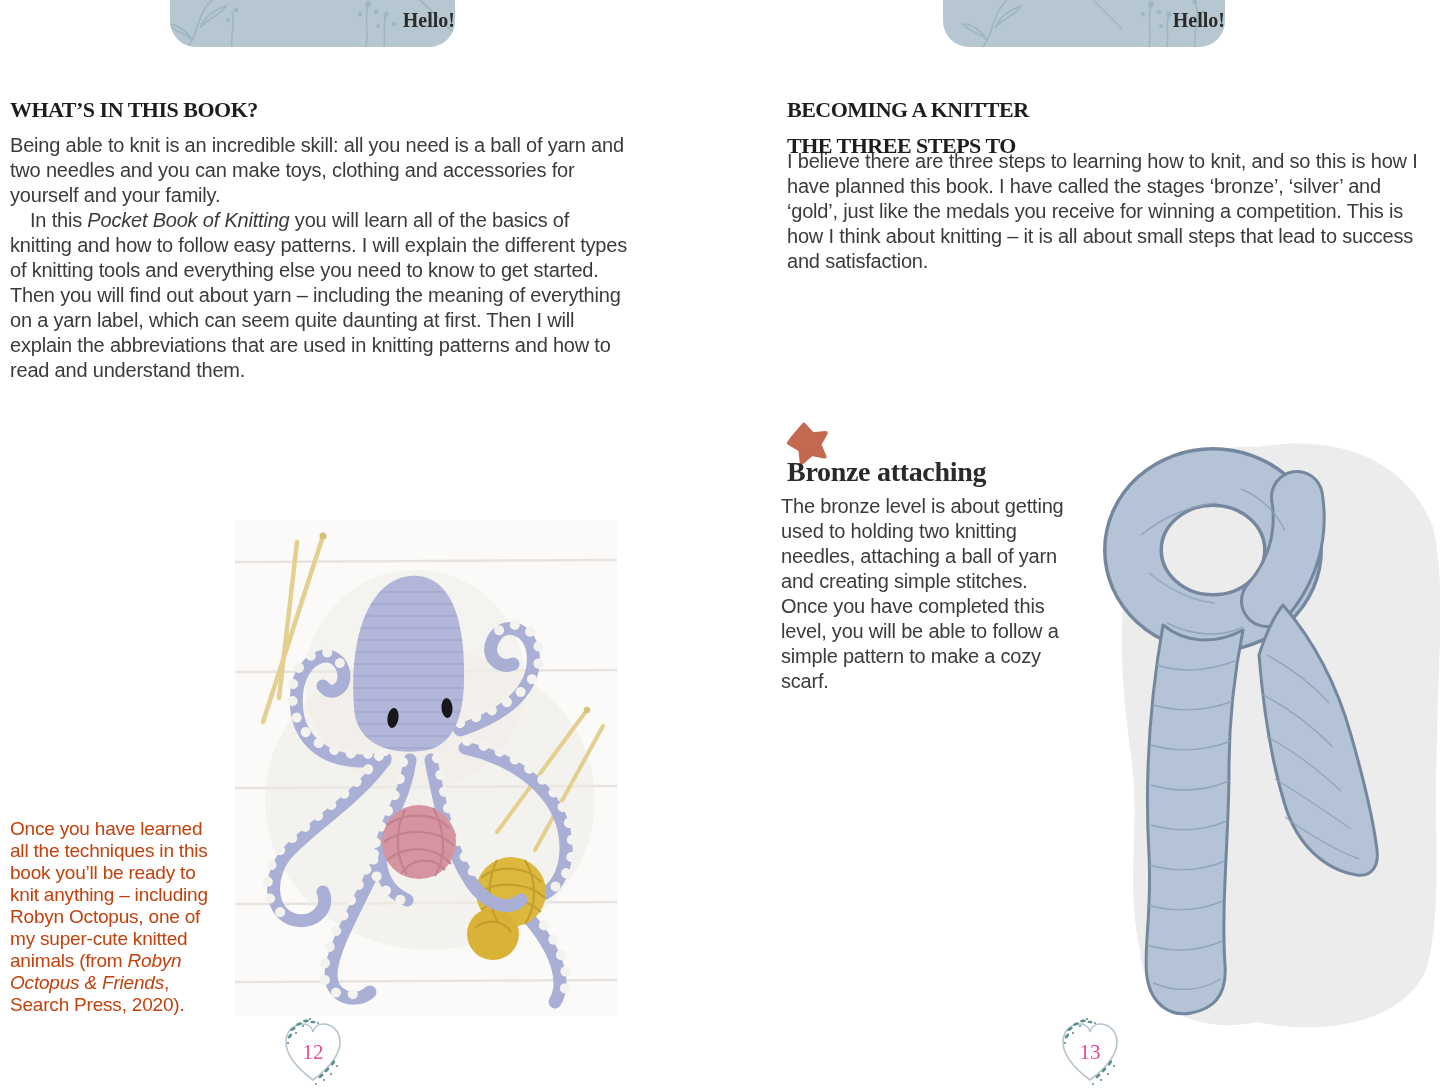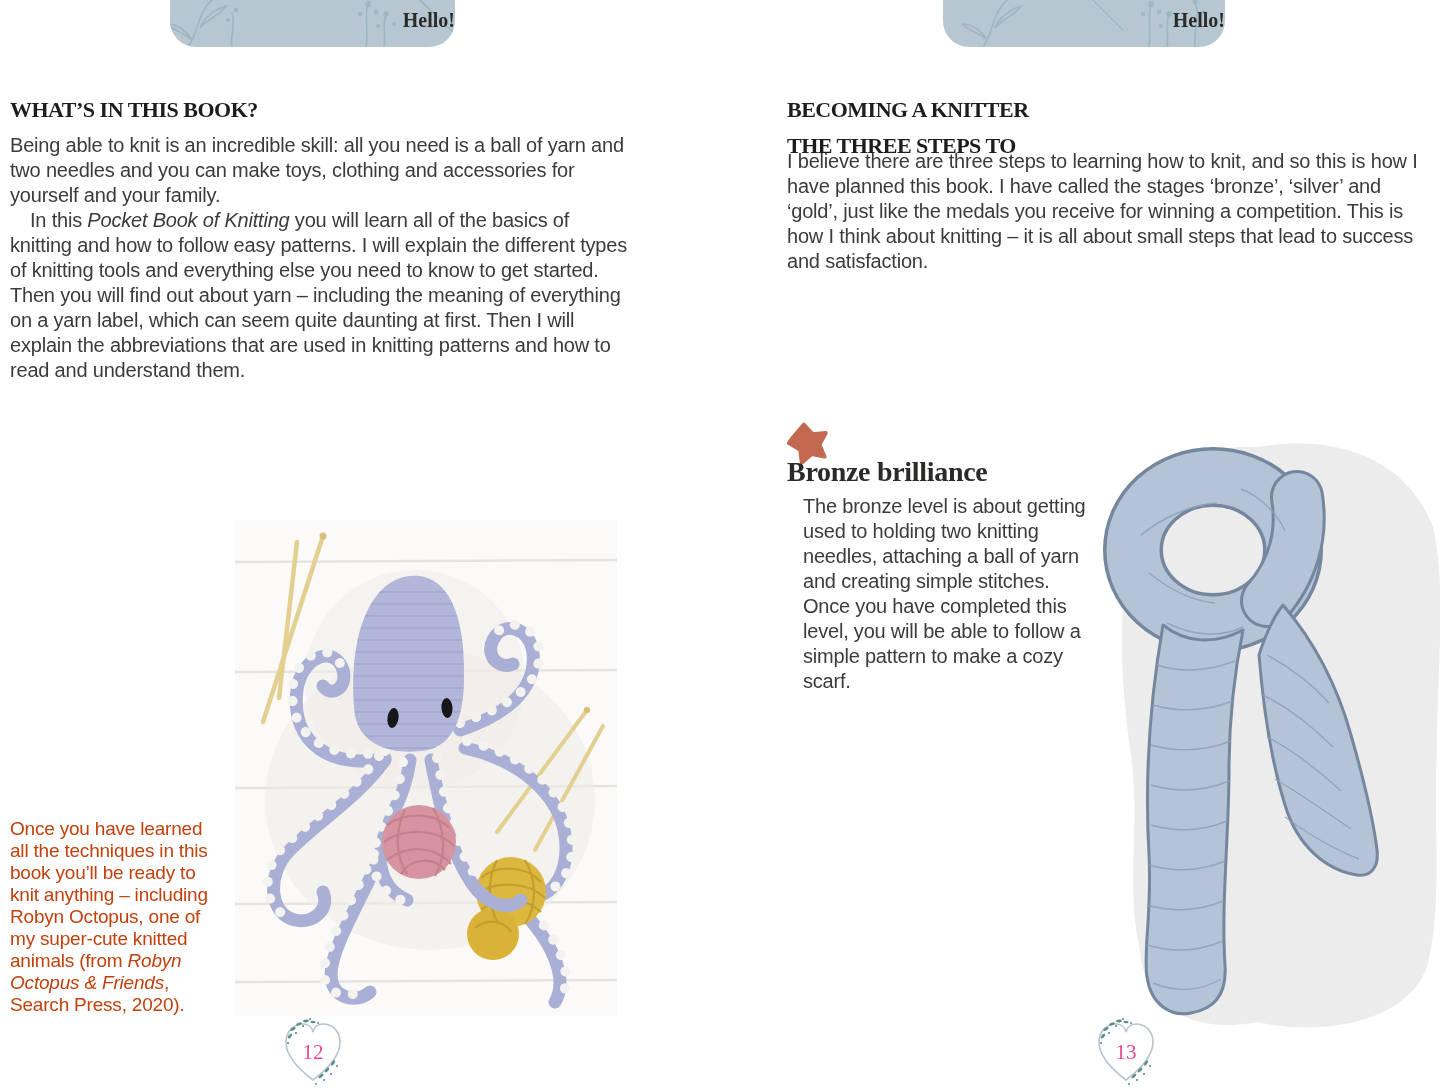--- a/index.html
+++ b/index.html
@@ -39,21 +39,21 @@
   }
   .caption p{margin:0;}
   i{}
   
   .photo{position:absolute;left:235px;top:520px;width:382px;height:496px;}
   .scarf{position:absolute;left:1045px;top:405px;width:395px;height:640px;}
   .star{position:absolute;left:787px;top:422px;width:44px;height:42px;}
   
   .heart{position:absolute;width:68px;height:74px;}
   .heart-12{left:279px;top:1016px;}
-  .heart-13{left:1092px;top:1016px;}
+  .heart-13{left:1056px;top:1016px;}
   .heart .num{
     position:absolute;left:0;top:24px;width:100%;text-align:center;
     font-family:"Liberation Serif",serif;font-weight:normal;font-size:21px;color:#ec4899;
   }
 </style>
 </head>
 <body>
 
 <div class="spread">
 
@@ -237,23 +237,23 @@
   </h1>
 
   <div class="bodytext" style="left:787px;top:149px;width:632px;">
     <p>I believe there are three steps to learning how to knit, and so this is how I have planned this book. I have called the stages ‘bronze’, ‘silver’ and ‘gold’, just like the medals you receive for winning a competition. This is how I think about knitting – it is all about small steps that lead to success and satisfaction.</p>
   </div>
 
   <svg class="star" viewBox="0 0 44 42">
     <polygon points="16.8,2.7 25.7,12.3 38.8,11.1 32.4,22.5 37.5,34.6 24.7,32.0 14.8,40.7 13.3,27.7 2.0,21.0 5.9,15.5" fill="#c26950" stroke="#c26950" stroke-width="4" stroke-linejoin="round"></polygon>
   </svg>
 
-  <h2 class="h2" style="left:787px;top:456px;">Bronze brilliance</h2>
-
-  <div class="bodytext" style="left:803px;top:494px;width:292px;">
+  <h2 class="h2" style="left:787px;top:456px;">Bronze attaching</h2>
+
+  <div class="bodytext" style="left:781px;top:494px;width:292px;">
     <p>The bronze level is about getting used to holding two knitting needles, attaching a ball of yarn and creating simple stitches. Once you have completed this level, you will be able to follow a simple pattern to make a cozy scarf.</p>
   </div>
 
   <svg class="scarf" viewBox="0 0 395 640">
     <path d="M85,150 C62,85 140,38 212,42 C295,28 362,55 388,122 C402,182 392,262 392,342 C388,422 398,502 382,562 C362,616 282,632 212,617 C150,630 98,602 95,545 C80,480 96,420 86,350 C76,280 72,212 85,150 Z" fill="#ececec"></path>
 
     <ellipse cx="168" cy="145" rx="80" ry="73" fill="none" stroke="#74879f" stroke-width="60"></ellipse>
     <ellipse cx="168" cy="145" rx="80" ry="73" fill="none" stroke="#b4c3d5" stroke-width="53"></ellipse>
 
     <path d="M222,196 C248,166 258,130 252,92" fill="none" stroke="#74879f" stroke-width="54" stroke-linecap="round"></path>

